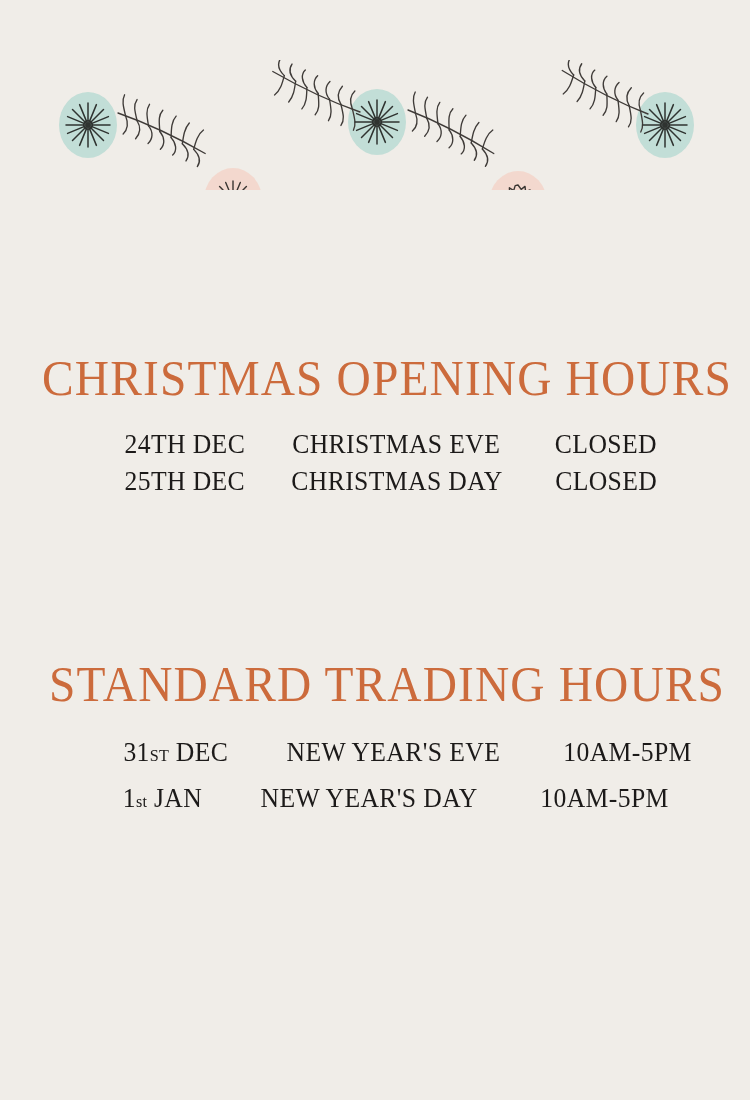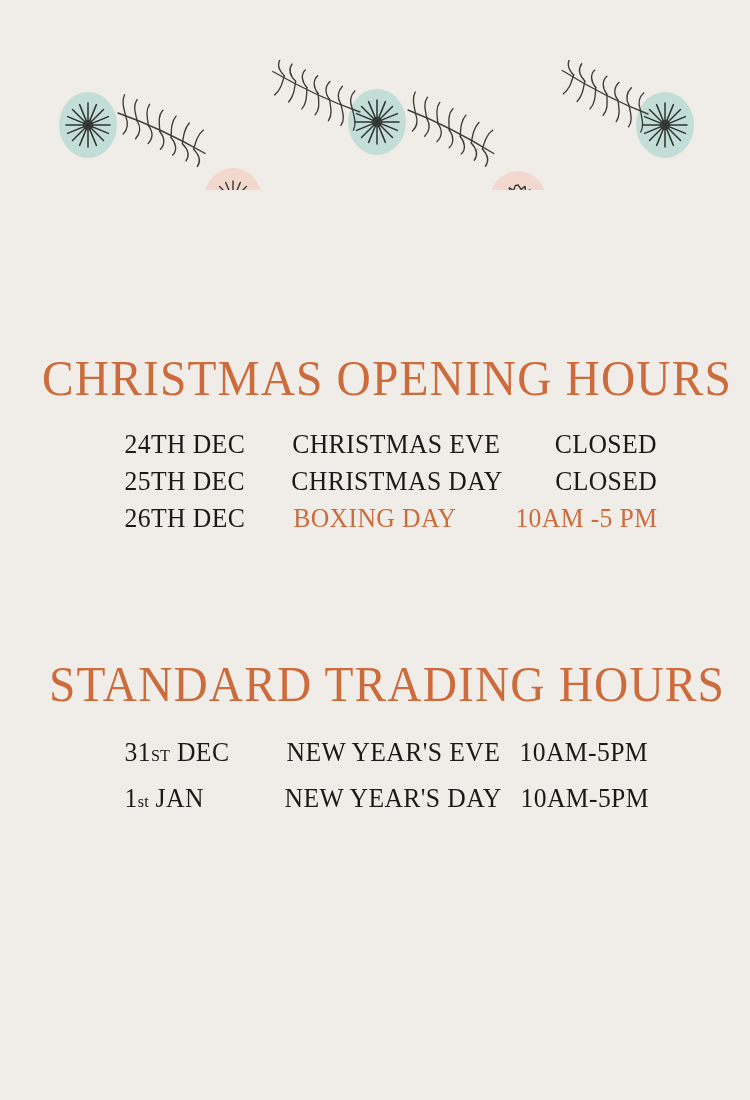--- a/index.html
+++ b/index.html
@@ -61,21 +61,21 @@
 
   .row {
     display: flex;
     align-items: flex-start;
     height: 37px;
     color: #1C1A19;
     font-size: 27px;
     letter-spacing: 0.4px;
     white-space: nowrap;
   }
-  .section-standard .row { height: 46px; }
+  .section-standard .row { height: 46px; gap: 44px; }
 
   .cell {
     transform: scaleX(0.95);
   }
   .col-date   { width: 180px; text-align: left;   padding-left: 14px; }
   .col-label  { width: 250px; text-align: left;   padding-left: 10px; }
   .col-hours  { width: 178px; text-align: right;  padding-right: 6px; }
 
   .section-standard .col-date  { width: 180px; padding-left: 14px; }
   .section-standard .col-label { width: 254px; padding-left: 6px; }
@@ -195,25 +195,20 @@
       <div class="row">
         <span class="cell col-date">24TH DEC</span>
         <span class="cell col-label">CHRISTMAS EVE</span>
         <span class="cell col-hours">CLOSED</span>
       </div>
       <div class="row">
         <span class="cell col-date">25TH DEC</span>
         <span class="cell col-label">CHRISTMAS DAY</span>
         <span class="cell col-hours">CLOSED</span>
       </div>
-      <div class="row">
-        <span class="cell col-date">26TH DEC</span>
-        <span class="cell col-label accent">BOXING DAY</span>
-        <span class="cell col-hours accent">10AM -5 PM</span>
-      </div>
     </div>
   </section>
 
   <section class="section section-standard">
     <h1 class="heading">STANDARD TRADING HOURS</h1>
 
     <div class="rows">
       <div class="row">
         <span class="cell col-date"><span>31</span><span class="ord">ST</span><span> DEC</span></span>
         <span class="cell col-label">NEW YEAR'S EVE</span>

